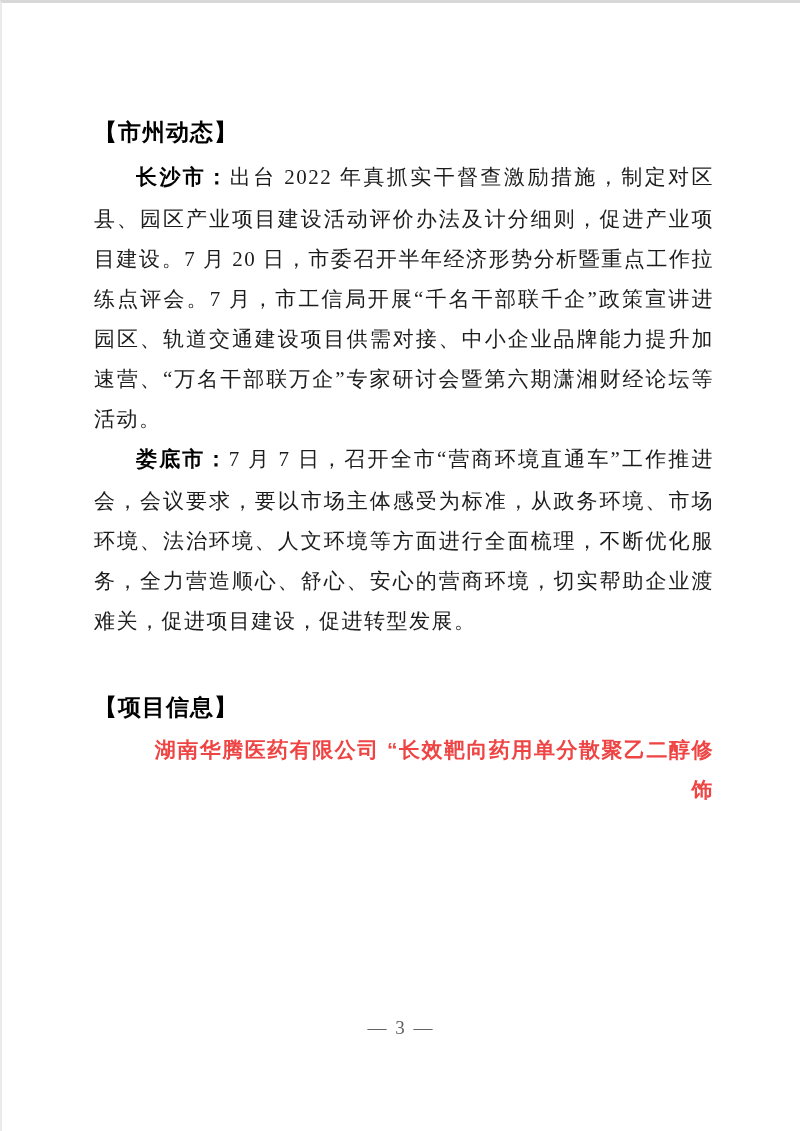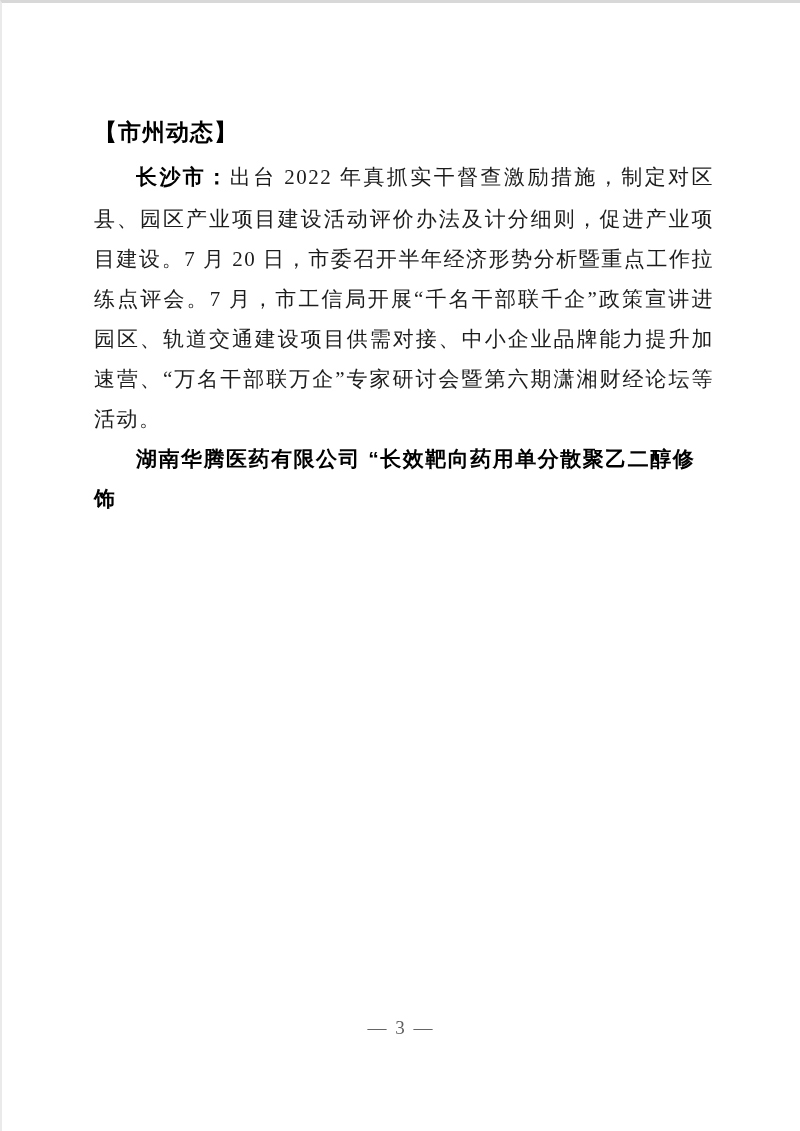--- a/index.html
+++ b/index.html
@@ -47,22 +47,22 @@
     color: #1c1c1c;
   }
   .para .lead {
     font-family: Liberation Mono, monospace;
     font-weight: bold;
     color: #000000;
   }
   .para.bold-para {
     font-family: "Liberation Sans", "DejaVu Sans", sans-serif;
     font-weight: bold;
-    text-align: left;
-    color: #000000;
+    text-align: right;
+    color: #ef4444;
   }
   .footer {
     position: absolute;
     left: 0;
     right: 0;
     top: 1014px;
     text-align: center;
   }
   .page-number {
     font-family: "Liberation Serif", "DejaVu Serif", serif;
@@ -75,21 +75,23 @@
 <body>
 
 <div class="page">
   <div class="content">
 
     <h2 class="section-heading">【市州动态】</h2>
 
     <p class="para"><span class="lead">长沙市：</span><span>出台 2022 年真抓实干督查激励措施，制定对区县、园区产业项目建设活动评价办法及计分细则，促进产业项目建设。7 月 20 日，市委召开半年经济形势分析暨重点工作拉练点评会。7 月，市工信局开展“千名干部联千企”政策宣讲进园区、轨道交通建设项目供需对接、中小企业品牌能力提升加速营、“万名干部联万企”专家研讨会暨第六期潇湘财经论坛等活动。</span></p>
 
 
+    <p class="para"><span class="lead">娄底市：</span><span>7 月 7 日，召开全市“营商环境直通车”工作推进会，会议要求，要以市场主体感受为标准，从政务环境、市场环境、法治环境、人文环境等方面进行全面梳理，不断优化服务，全力营造顺心、舒心、安心的营商环境，切实帮助企业渡难关，促进项目建设，促进转型发展。</span></p>
 
+    <h2 class="section-heading second">【项目信息】</h2>
 
     <p class="para bold-para"><span>湖南华腾医药有限公司 “长效靶向药用单分散聚乙二醇修饰</span></p>
 
   </div>
 
   <div class="footer">
     <span class="page-number">— 3 —</span>
   </div>
 </div>
 

